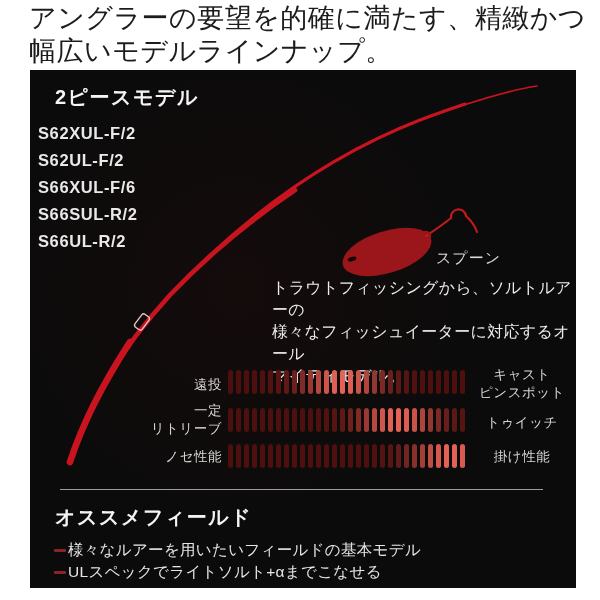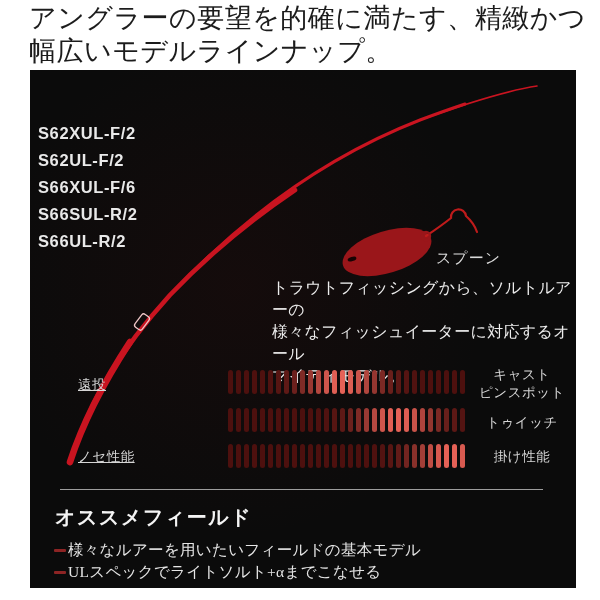--- a/index.html
+++ b/index.html
@@ -30,30 +30,30 @@
 
   .description{position:absolute;left:242px;top:207px;font-size:16px;line-height:22px;
                color:#ededed;letter-spacing:.3px;}
 
   
   .gauge-bars{position:absolute;left:198px;display:flex;gap:3px;height:24px;}
   .bar{display:block;width:5px;height:24px;border-radius:2.5px;}
   .g1-bars{top:300px}.g2-bars{top:338px}.g3-bars{top:374px}
 
   .gauge-label{position:absolute;font-size:13.5px;line-height:18px;color:#d6d6d6;letter-spacing:.5px;}
-  .gauge-left{left:48px;width:144px;text-decoration:underline;}
+  .gauge-left{left:48px;width:144px;text-align:right;}
   .gauge-right{left:446px;width:92px;text-align:center;}
   .g1-left{top:306px}.g2-left{top:332px}.g3-left{top:378px}
   .g1-right{top:296px}.g2-right{top:344px}.g3-right{top:378px}
 
   
   .divider{position:absolute;left:30px;top:419px;width:483px;height:1px;background:#9d9d9d;}
   .rec-title{position:absolute;left:25px;top:434px;font-size:20px;font-weight:bold;
              color:#f4f4f4;letter-spacing:1.5px;}
-  .bullet{position:absolute;left:0;width:520px;height:20px;font-family:Liberation Serif, serif;}
+  .bullet{position:absolute;left:0;width:520px;height:20px;}
   .bullet-1{top:470px}.bullet-2{top:492px}
   .bullet-dash{position:absolute;left:24px;top:9px;width:12px;height:2.5px;border-radius:1px;}
   .bullet-text{position:absolute;left:38px;top:0;font-size:15.5px;line-height:20px;
                color:#e6e6e6;letter-spacing:.3px;}
 </style>
 </head>
 <body>
 
 <div class="headline">
   <div>アングラーの要望を的確に満たす、精緻かつ</div>
@@ -71,20 +71,21 @@
     </g>
     <rect x="-8" y="-4.5" width="16" height="9" rx="2.5" transform="translate(112,252) rotate(-53)" fill="none" stroke="#efc6c6" stroke-width="1.3"></rect>
     <g>
       <ellipse cx="357" cy="182" rx="46" ry="21" transform="rotate(-17 357 182)" fill="#9a161a"></ellipse>
       <ellipse cx="322" cy="189" rx="4.5" ry="2.2" transform="rotate(-17 322 189)" fill="#170404"></ellipse>
       <path d="M396,166 Q411,156 421,148 A6.5,6.5 0 1 1 436,146 Q444,153 447,162" fill="none" stroke="#bf1b1b" stroke-width="2.2" stroke-linecap="round"></path>
       <circle cx="396" cy="166" r="4" fill="none" stroke="#9a161a" stroke-width="2.4"></circle>
     </g>
   </svg>
 
+  <div class="panel-title">2ピースモデル</div>
 
   <div class="model-list">
     <div class="model">S62XUL-F/2</div>
     <div class="model">S62UL-F/2</div>
     <div class="model">S66XUL-F/6</div>
     <div class="model">S66SUL-R/2</div>
     <div class="model">S66UL-R/2</div>
   </div>
 
   <div class="lure-label">スプーン</div>
@@ -128,20 +129,24 @@
       <span class="bar" style="background: rgb(77, 16, 14);"></span>
       <span class="bar" style="background: rgb(77, 16, 14);"></span>
       <span class="bar" style="background: rgb(77, 16, 14);"></span>
       <span class="bar" style="background: rgb(77, 16, 14);"></span>
     </div>
   <div class="gauge-label gauge-right g1-right">
     <div>キャスト</div>
     <div>ピンスポット</div>
   </div>
 
+  <div class="gauge-label gauge-left g2-left">
+    <div>一定</div>
+    <div>リトリーブ</div>
+  </div>
   <div class="gauge-bars g2-bars">
       <span class="bar" style="background: rgb(77, 16, 14);"></span>
       <span class="bar" style="background: rgb(77, 16, 14);"></span>
       <span class="bar" style="background: rgb(77, 16, 14);"></span>
       <span class="bar" style="background: rgb(77, 16, 14);"></span>
       <span class="bar" style="background: rgb(77, 16, 14);"></span>
       <span class="bar" style="background: rgb(77, 16, 14);"></span>
       <span class="bar" style="background: rgb(77, 16, 14);"></span>
       <span class="bar" style="background: rgb(77, 16, 14);"></span>
       <span class="bar" style="background: rgb(77, 16, 14);"></span>

